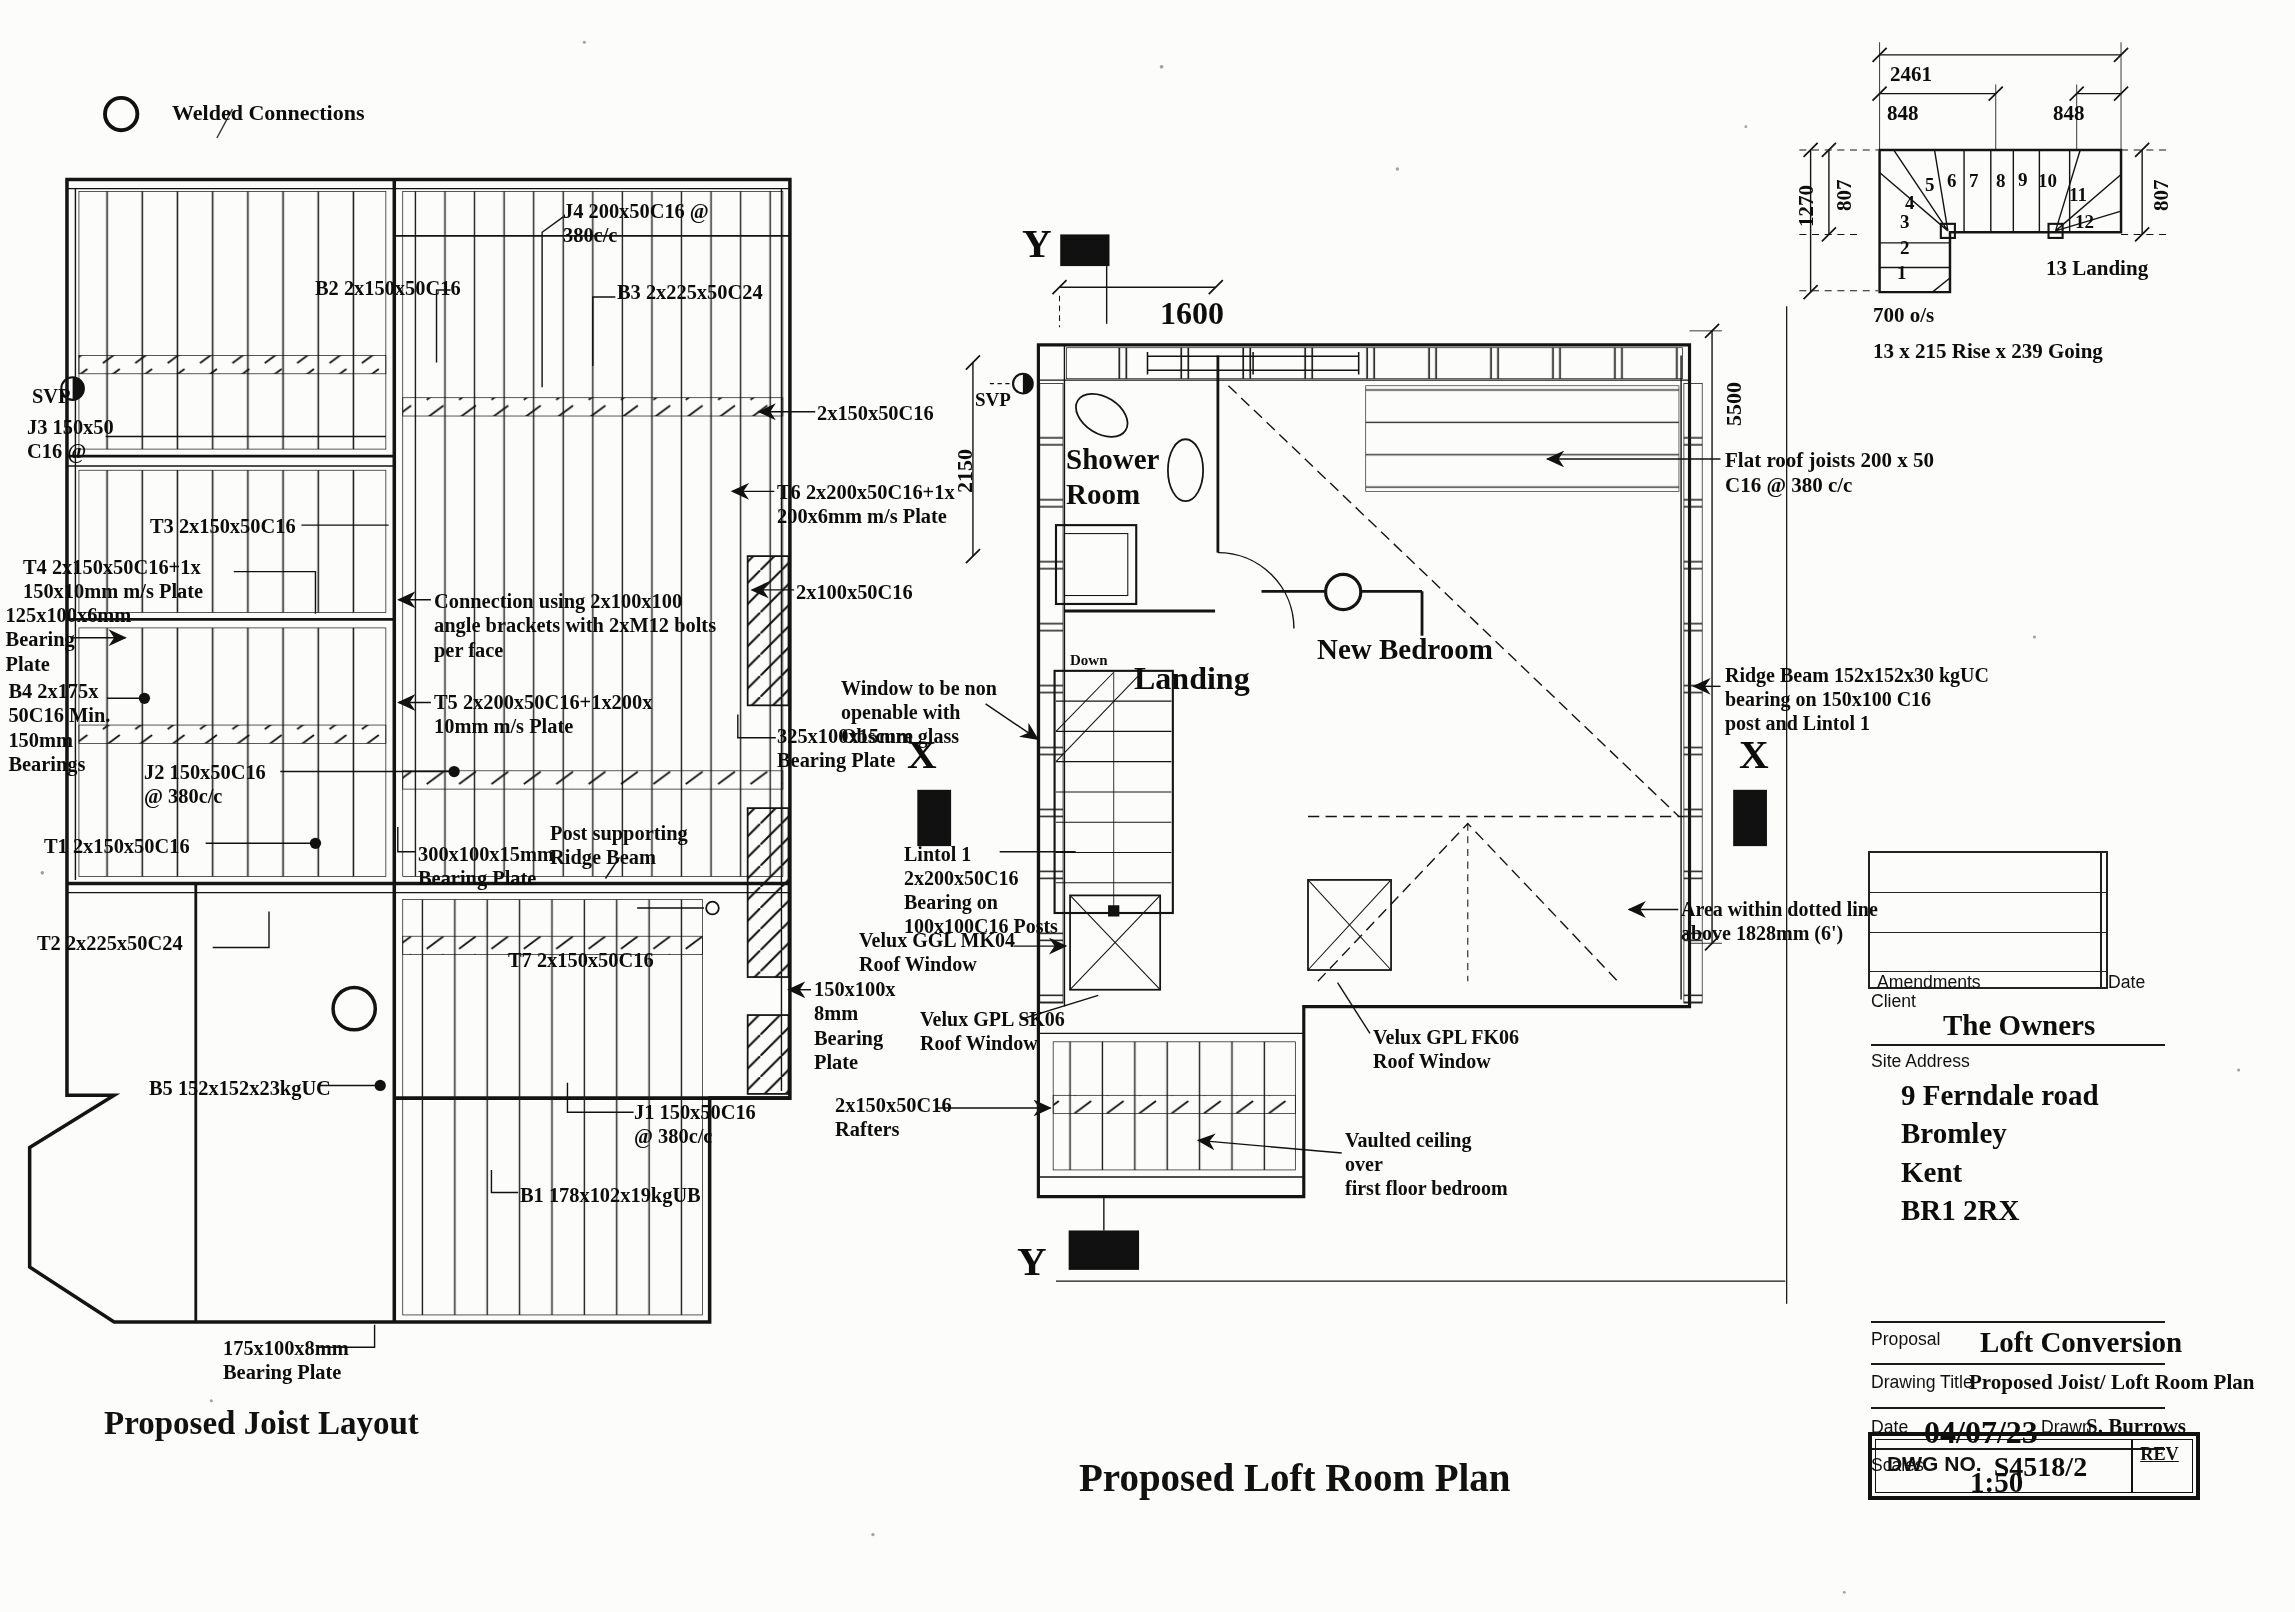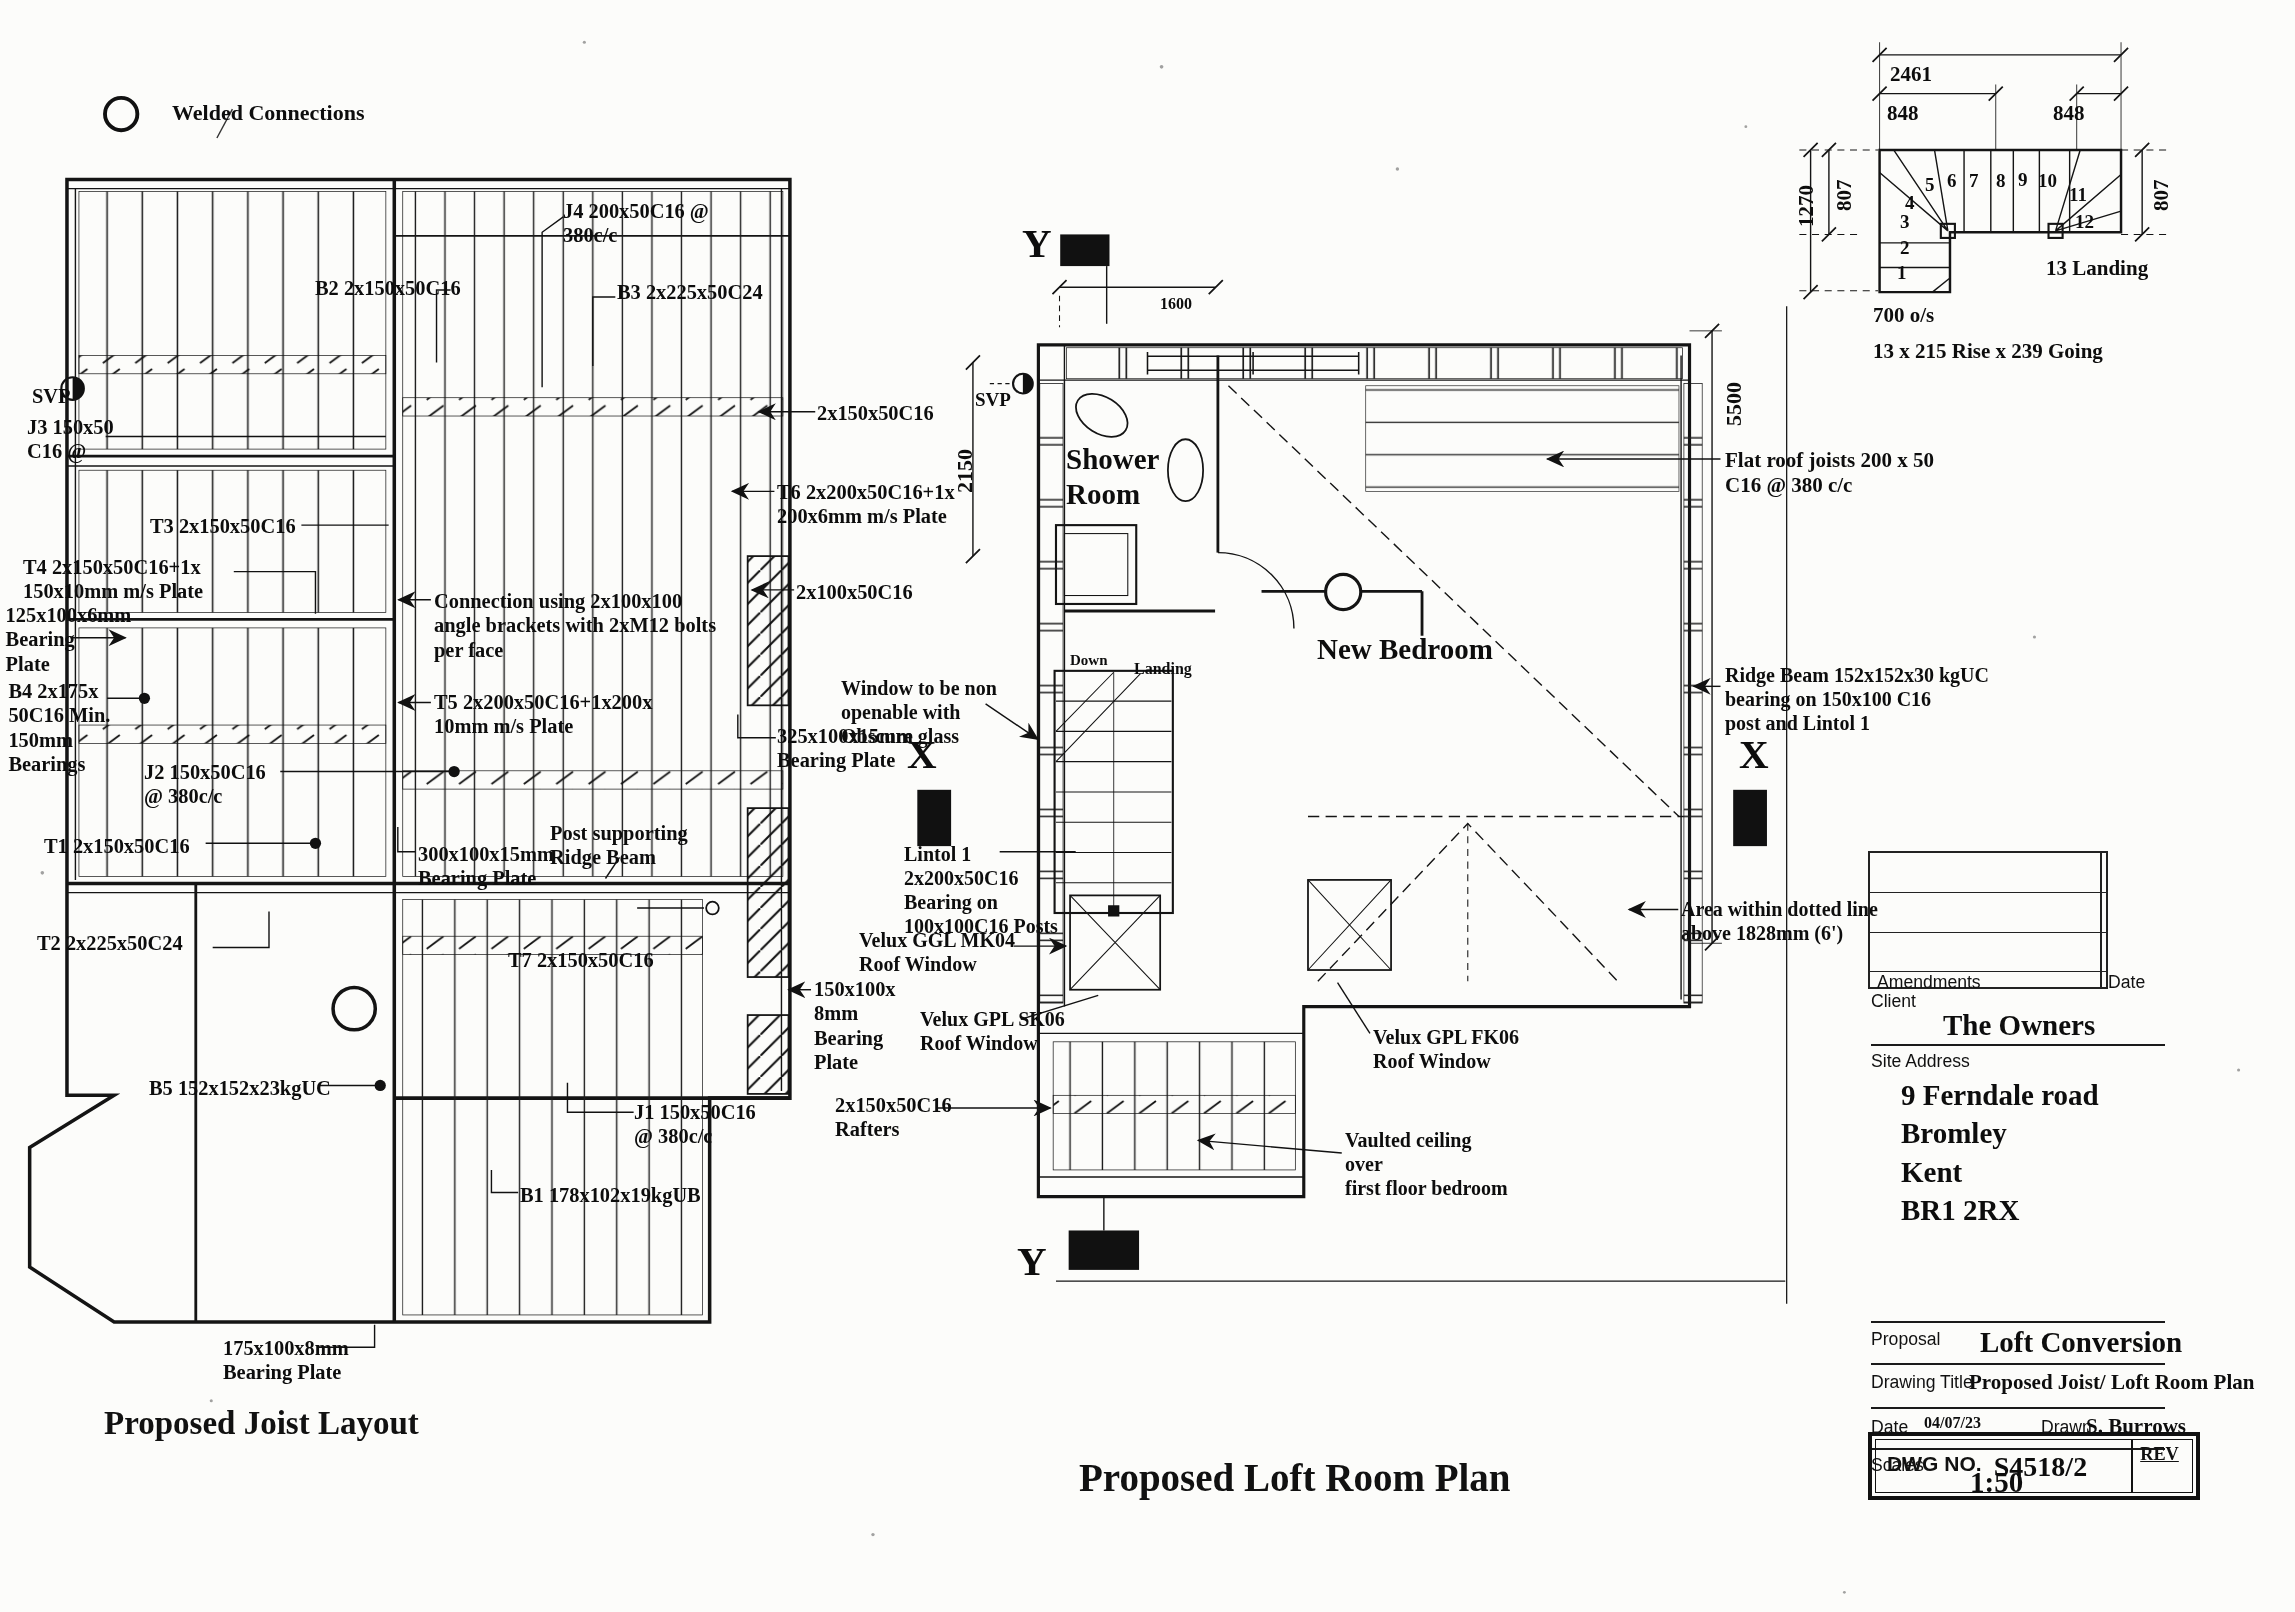--- a/index.html
+++ b/index.html
@@ -1,21 +1,21 @@
 <!DOCTYPE html>
 <html style="font-size:11.3px"><head>
 <meta charset="utf-8">
 <style>
   html,body{margin:0;padding:0;background:#e8e8e4;}
   .sheet{position:relative;width:2295px;height:1612px;background:#fcfcfa;overflow:hidden;
          font-family:"Liberation Serif",serif;color:#111;}
   svg.linework{position:absolute;left:0;top:0;}
   .lbl{position:absolute;font-weight:bold;font-size:20.4px;line-height:1.2;white-space:pre-line;color:#0d0d0d;}
   .fs21{font-size:15px}.fs27{font-size:19px}.fs28{font-size:20px}
-  .fs30{font-size:21px}.fs31{font-size:22px}.fs34{font-size:16px}.fs36{font-size:29px}
+  .fs30{font-size:21px}.fs31{font-size:22px}.fs34{font-size:32px}.fs36{font-size:29px}
   .big{font-size:41px;line-height:1;}
   .rot{transform:rotate(-90deg);transform-origin:0 0;}
   .title-left{position:absolute;font-size:33px;font-weight:bold;}
   .title-mid{position:absolute;font-size:39px;font-weight:bold;}
   .title-stair{position:absolute;font-size:38px;font-weight:bold;line-height:1.4;white-space:pre-line;}
   .sans{font-family:"Liberation Sans",sans-serif;font-weight:normal;font-size:17.6px;}
   .tb-rule{position:absolute;height:2.1px;background:#1a1a1a;}
   .amend-table{position:absolute;left:1868px;top:851px;width:240px;height:138px;border:2.1px solid #222;box-sizing:border-box;}
   .amend-table .col{position:absolute;left:230px;top:0;width:2.1px;height:100%;background:#222;}
   .amend-table .r1{position:absolute;left:0;top:39px;width:100%;height:1.4px;background:#222;}

